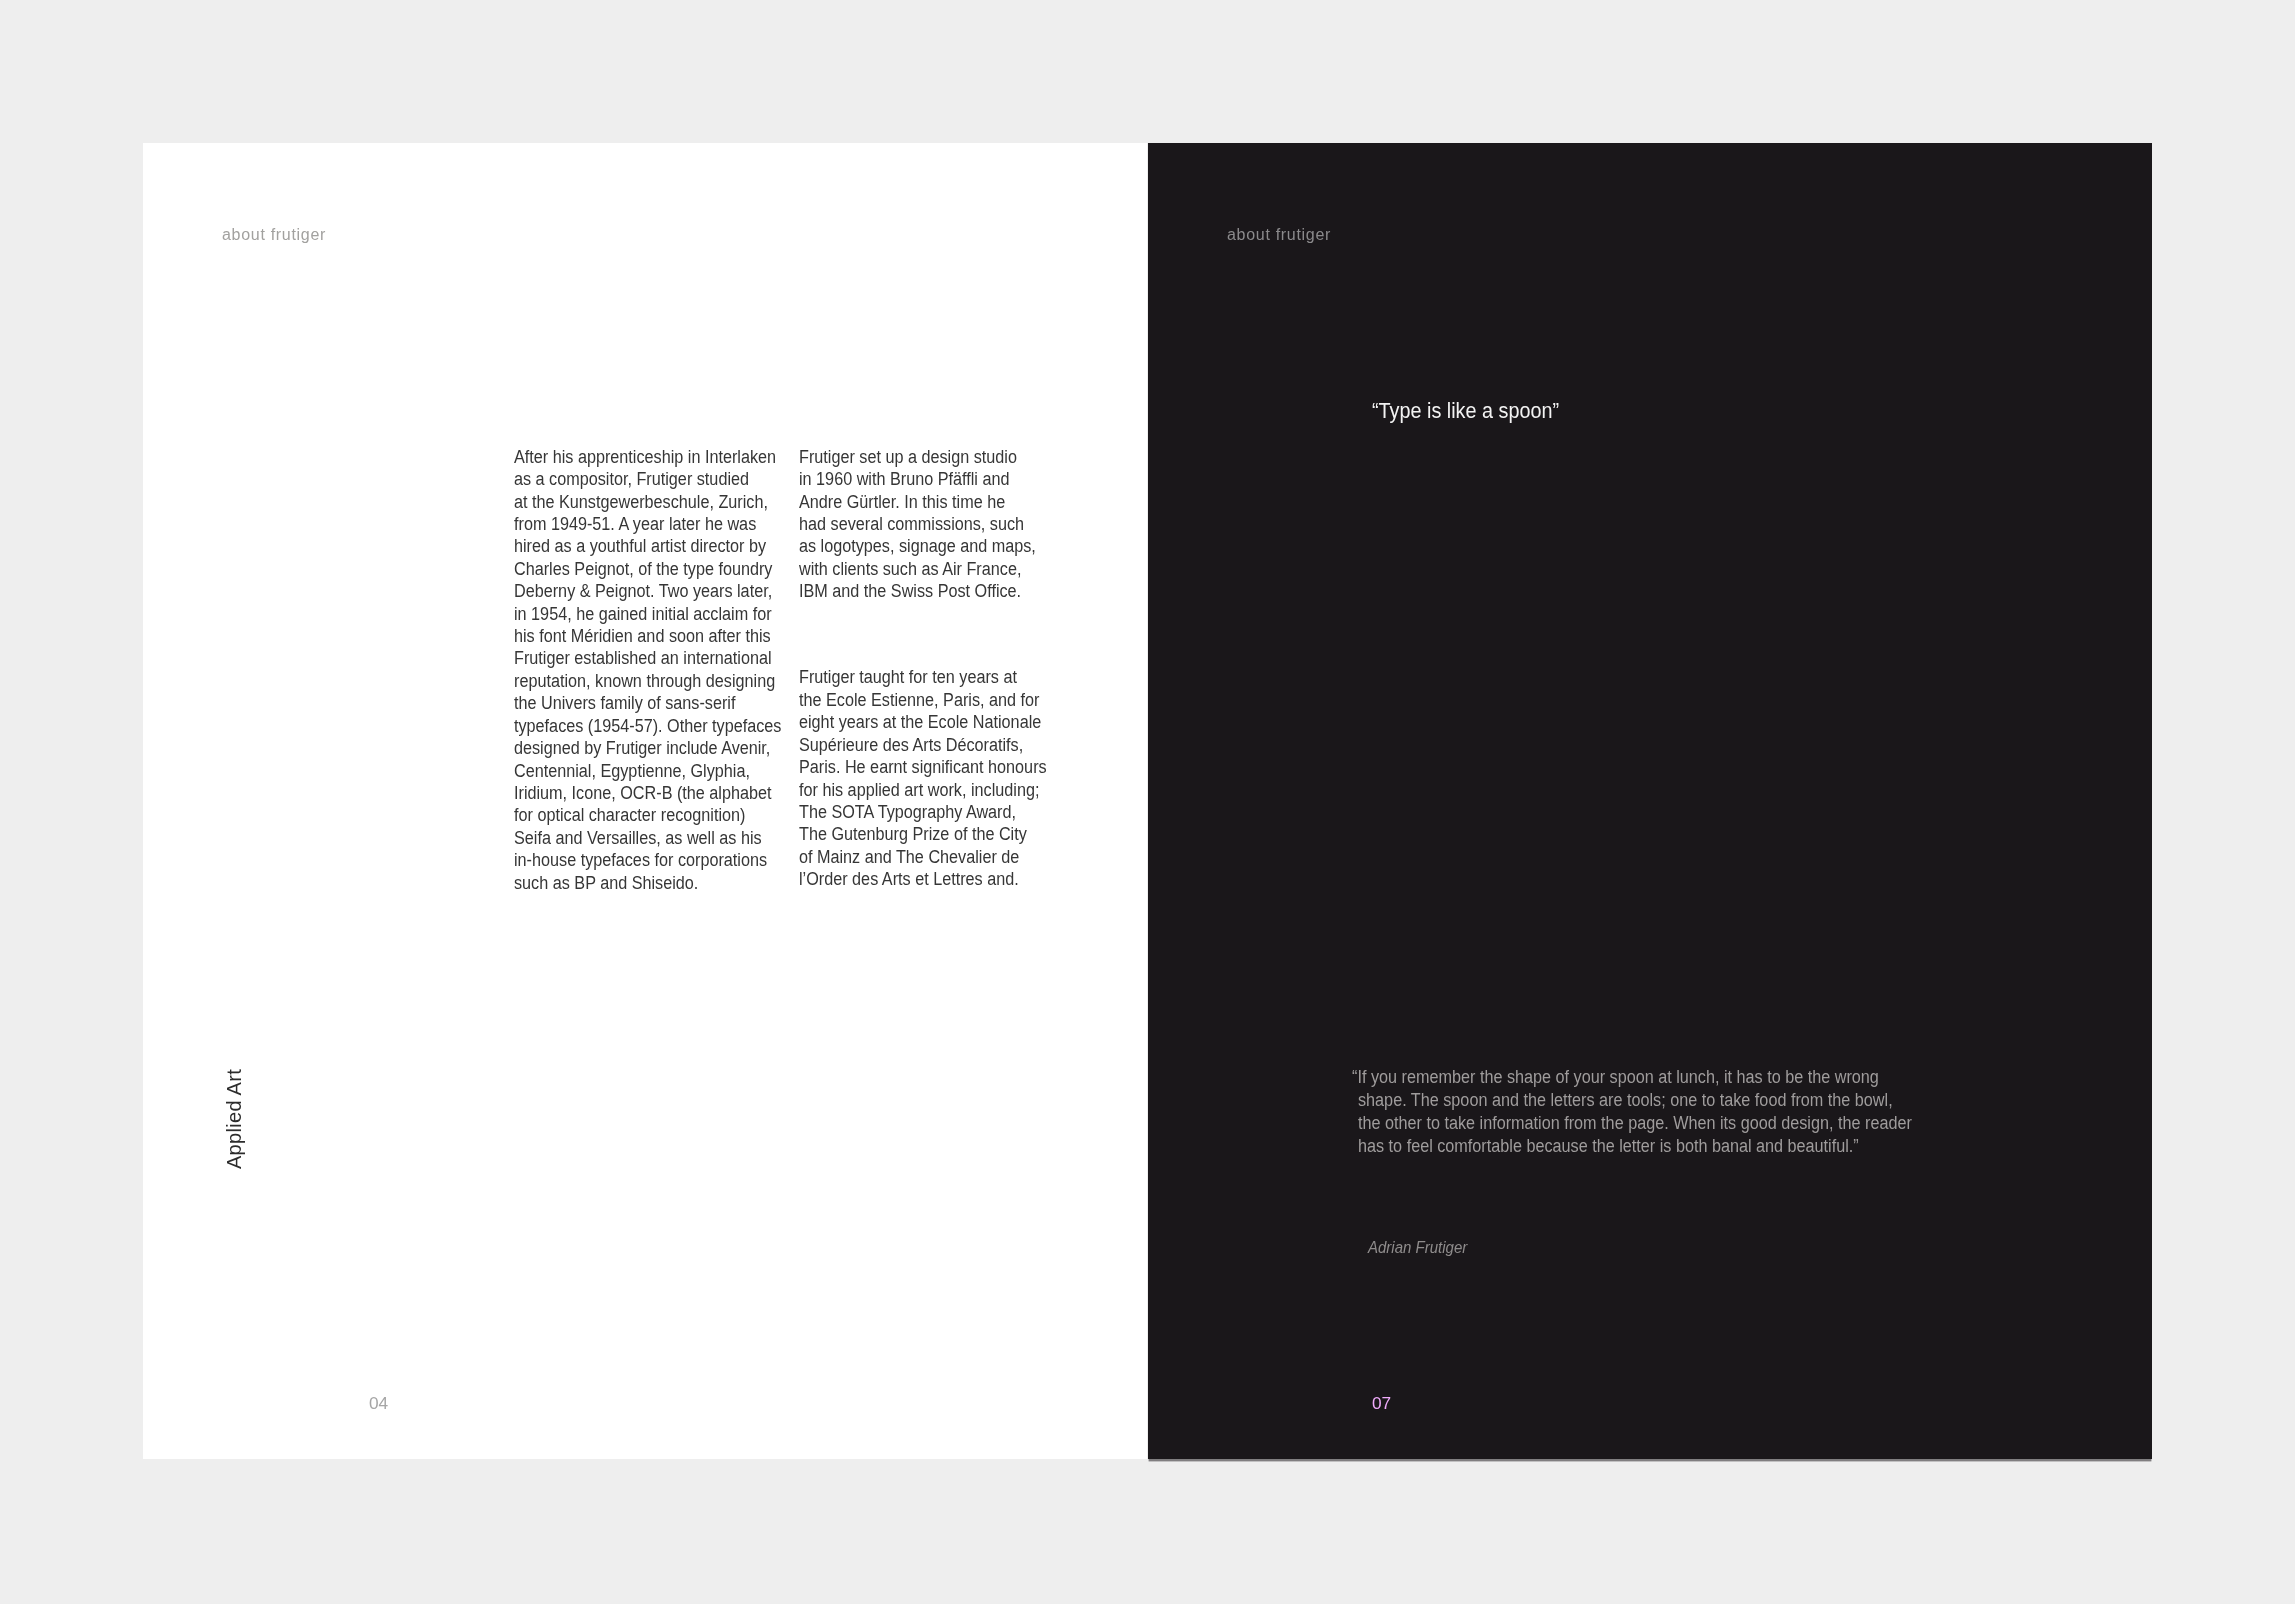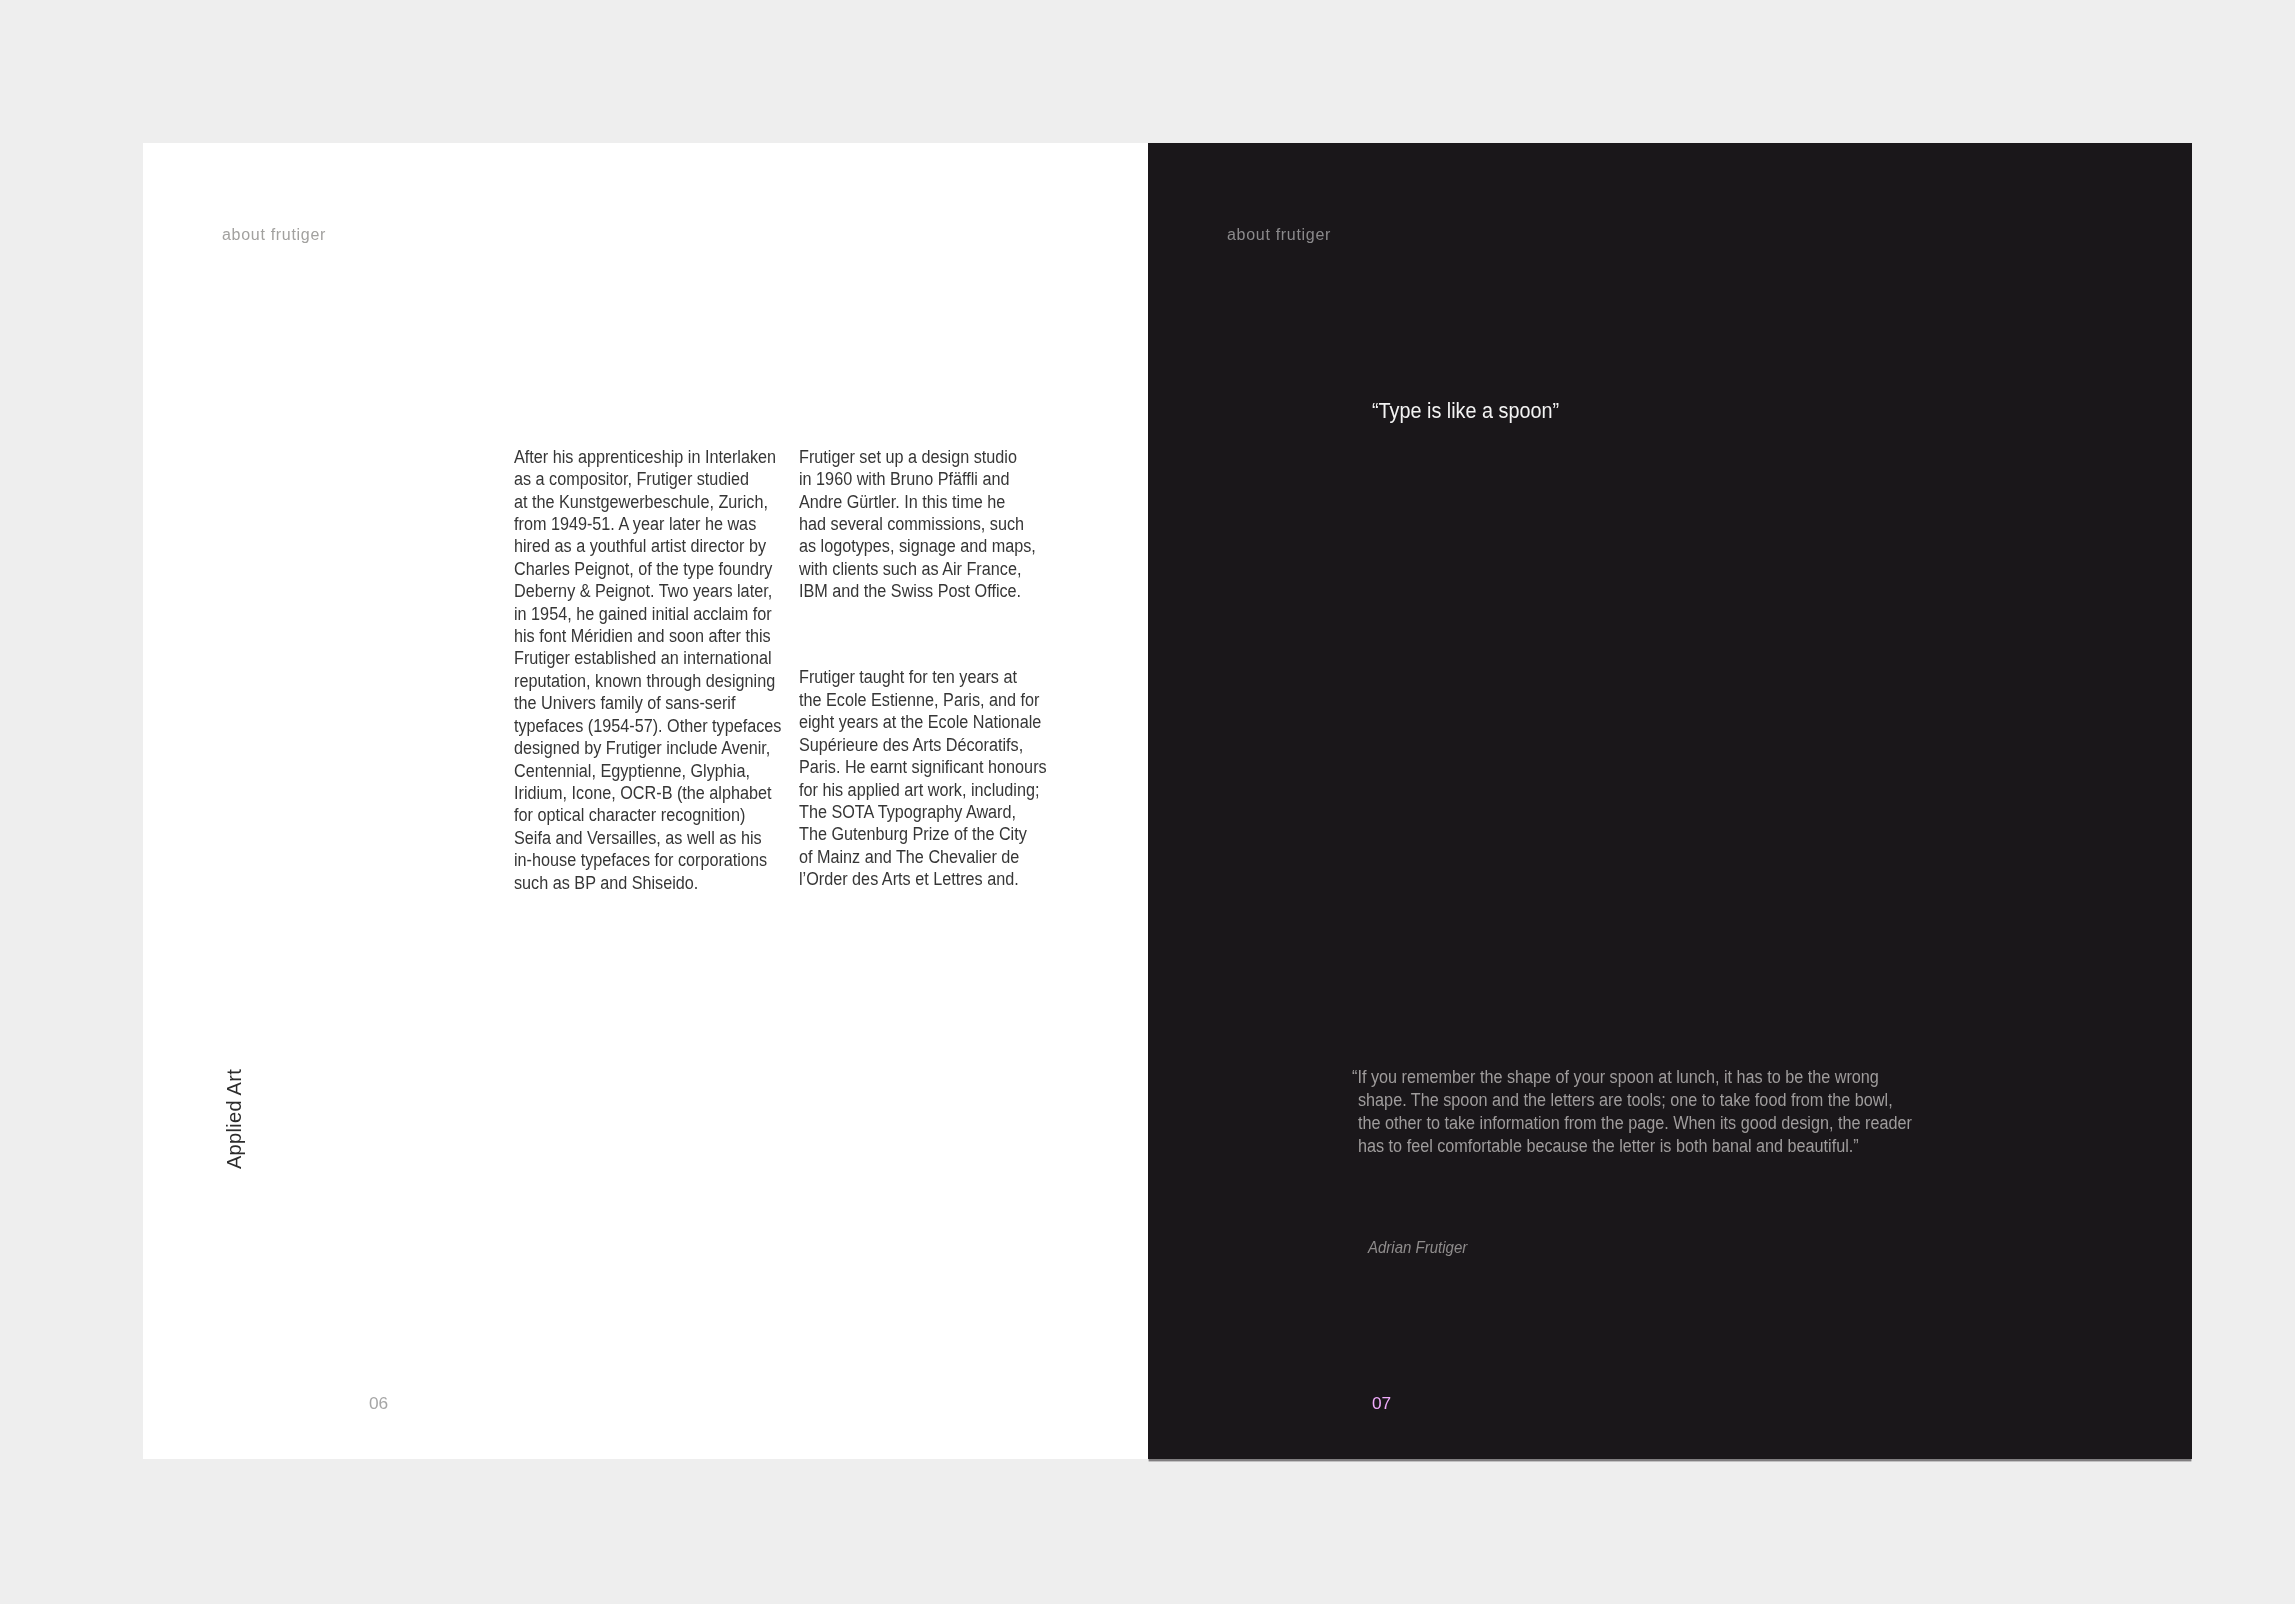--- a/index.html
+++ b/index.html
@@ -10,21 +10,20 @@
     height: 1604px;
     background: #eeeeee;
     font-family: "Liberation Sans", sans-serif;
     overflow: hidden;
   }
   .page {
     position: absolute;
     top: 143px;
     width: 1004px;
     height: 1316px;
-    padding-left: 40px;
   }
   .page-left  { left: 143px;  background: #ffffff; }
   .page-right { left: 1148px; background: #1a171a;
                 box-shadow: 0 3px 0 -0.6px rgba(38,34,38,0.55); }
 
   
   .running-head {
     position: absolute;
     top: 84px; left: 79px;
     font-size: 16px; line-height: 16px;
@@ -144,21 +143,21 @@
 Paris. He earnt significant honours
 for his applied art work, including;
 The SOTA Typography Award,
 The Gutenburg Prize of the City
 of Mainz and The Chevalier de
 l’Order des Arts et Lettres and.</p>
     </div>
 
     <div class="side-label">Applied Art</div>
 
-    <div class="pagenum">06</div>
+    <div class="pagenum">04</div>
   </section>
 
   <section class="page page-right">
     <div class="running-head">about frutiger</div>
 
     <div class="pull-quote cond">“Type is like a spoon”</div>
 
     <div class="quote-block cond">“If you remember the shape of your spoon at lunch, it has to be the wrong
 shape. The spoon and the letters are tools; one to take food from the bowl,
 the other to take information from the page. When its good design, the reader

